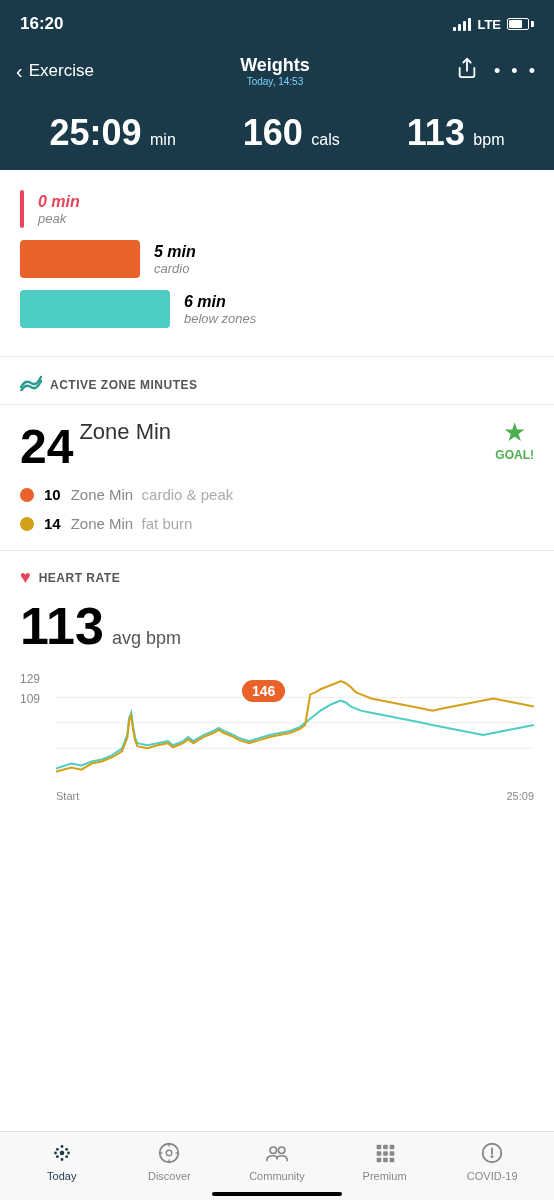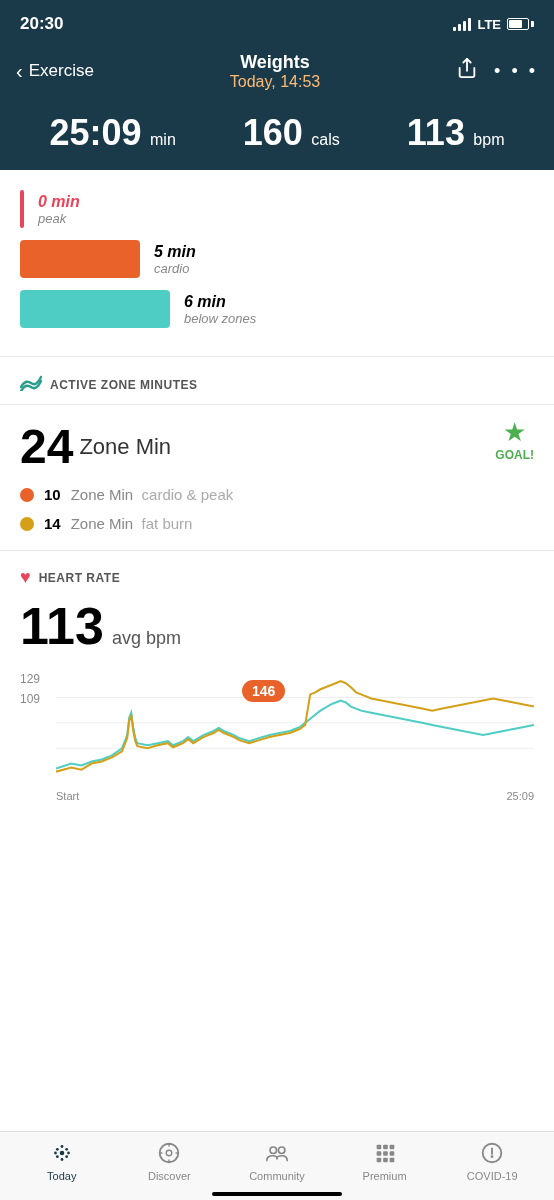--- a/index.html
+++ b/index.html
@@ -93,23 +93,22 @@
       margin-right: 2px;
     }
     .nav-title-block {
       text-align: center;
     }
     .nav-title {
       font-size: 18px;
       font-weight: 700;
     }
     .nav-subtitle {
-      font-size: 16px;
-      color: #fdba74;
-      text-align: right;
+      font-size: 10px;
+      color: #7dd3fc;
     }
     .nav-actions {
       display: flex;
       align-items: center;
       gap: 16px;
     }
     .nav-share-icon {
       font-size: 22px;
     }
     .nav-dots {
@@ -206,21 +205,21 @@
       text-transform: uppercase;
     }
 
     .azm-body {
       padding: 14px 20px 18px;
       border-bottom: 1px solid #e8e8e8;
       position: relative;
     }
     .azm-main {
       display: flex;
-      align-items: center;
+      align-items: flex-start;
       gap: 6px;
     }
     .azm-number {
       font-size: 48px;
       font-weight: 700;
     }
     .azm-label {
       font-size: 22px;
       color: #333;
     }
@@ -398,21 +397,21 @@
     
     .tab-svg {
       width: 26px;
       height: 26px;
     }
   </style>
 </head>
 <body>
 
 <div class="status-bar">
-  <span class="status-time">20:30</span>
+  <span class="status-time">16:20</span>
   <div class="status-icons">
     <div class="signal-bars">
       <div class="signal-bar" style="height:4px"></div>
       <div class="signal-bar" style="height:7px"></div>
       <div class="signal-bar" style="height:10px"></div>
       <div class="signal-bar" style="height:13px"></div>
     </div>
     <span style="font-size:13px;font-weight:600;">LTE</span>
     <div class="battery-icon">
       <div class="battery-body">

